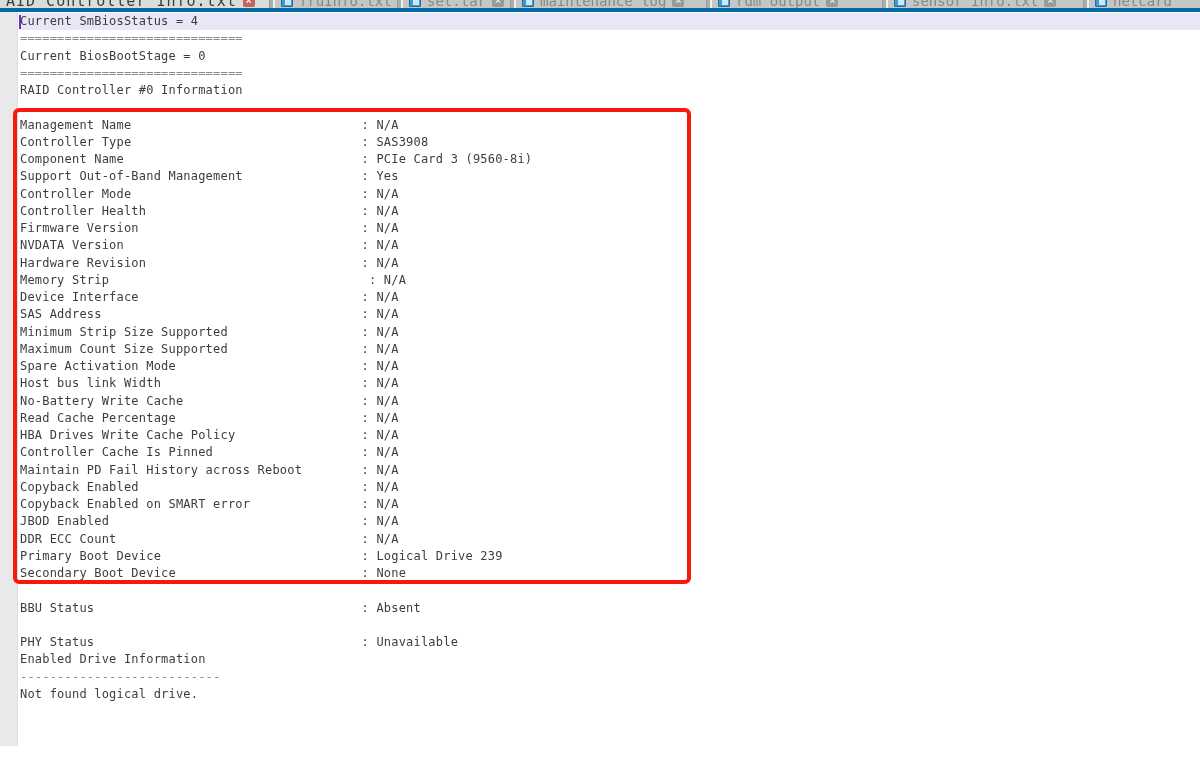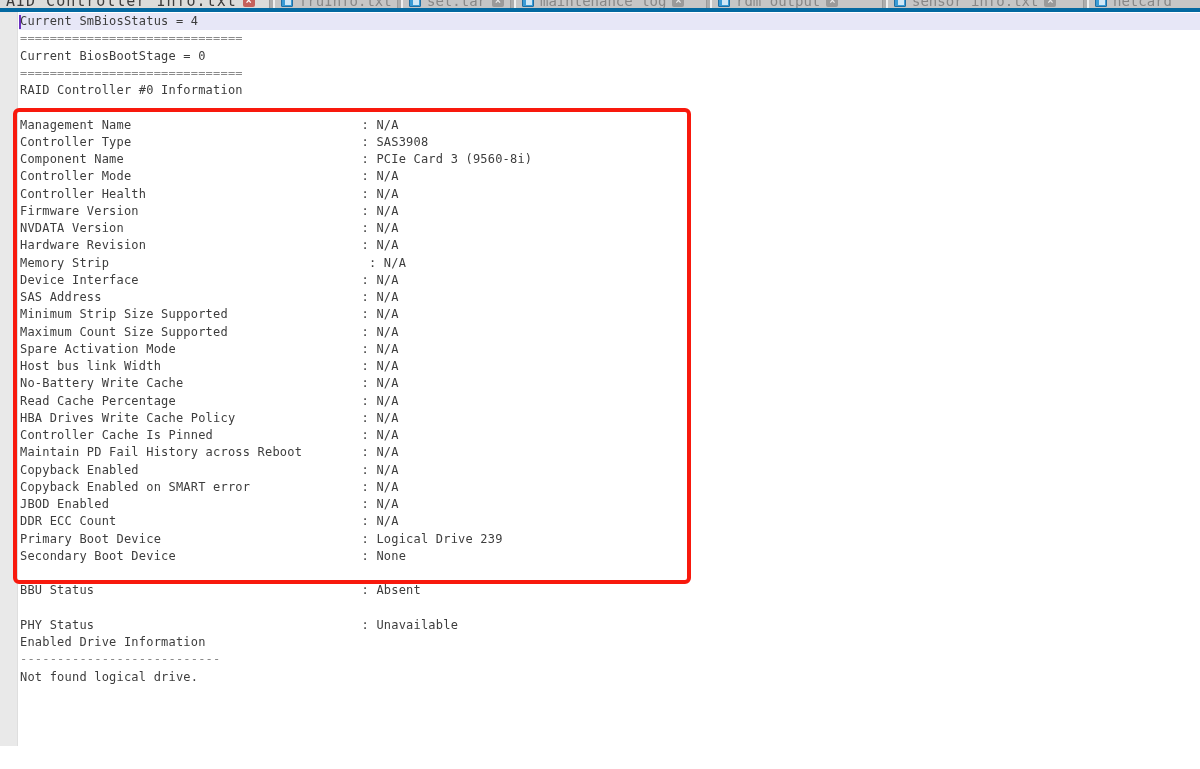--- a/index.html
+++ b/index.html
@@ -190,20 +190,21 @@
     <div id="text-area">
         <div class="line">Current SmBiosStatus = 4</div>
         <div class="line muted">==============================</div>
         <div class="line">Current BiosBootStage = 0</div>
         <div class="line muted">==============================</div>
         <div class="line">RAID Controller #0 Information</div>
         <div class="line"></div>
         <div class="line">Management Name                               : N/A</div>
         <div class="line">Controller Type                               : SAS3908</div>
         <div class="line">Component Name                                : PCIe Card 3 (9560-8i)</div>
+        <div class="line">Support Out-of-Band Management                : Yes</div>
         <div class="line">Controller Mode                               : N/A</div>
         <div class="line">Controller Health                             : N/A</div>
         <div class="line">Firmware Version                              : N/A</div>
         <div class="line">NVDATA Version                                : N/A</div>
         <div class="line">Hardware Revision                             : N/A</div>
         <div class="line">Memory Strip                                   : N/A</div>
         <div class="line">Device Interface                              : N/A</div>
         <div class="line">SAS Address                                   : N/A</div>
         <div class="line">Minimum Strip Size Supported                  : N/A</div>
         <div class="line">Maximum Count Size Supported                  : N/A</div>

